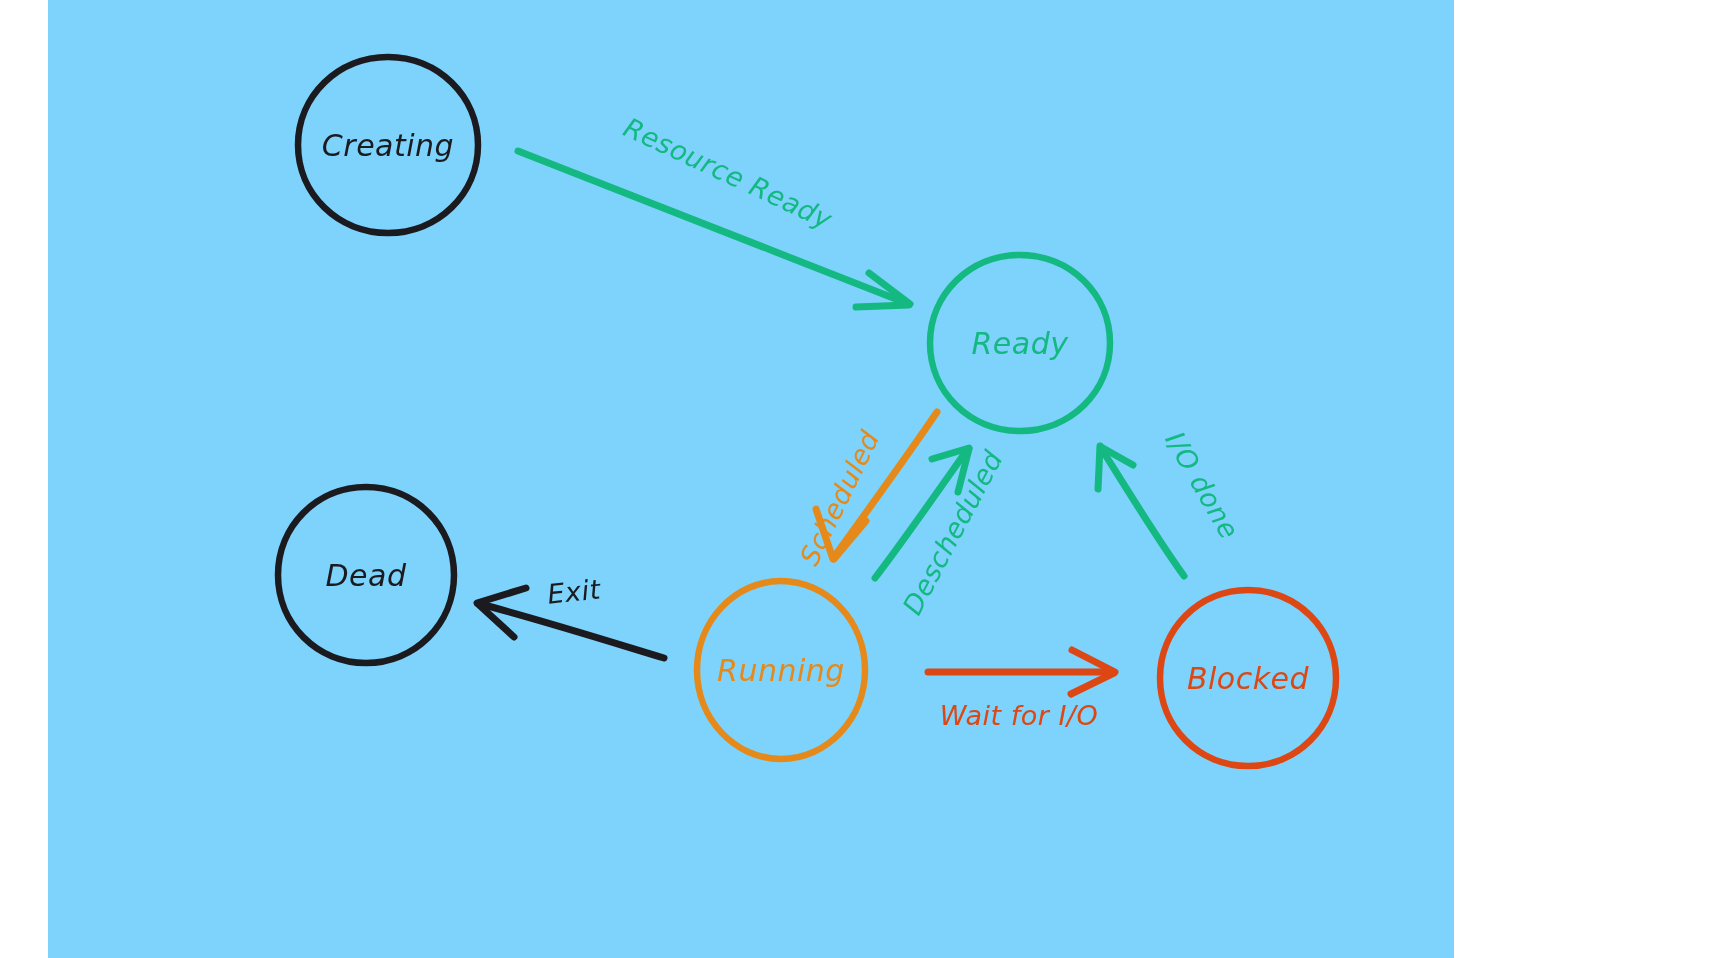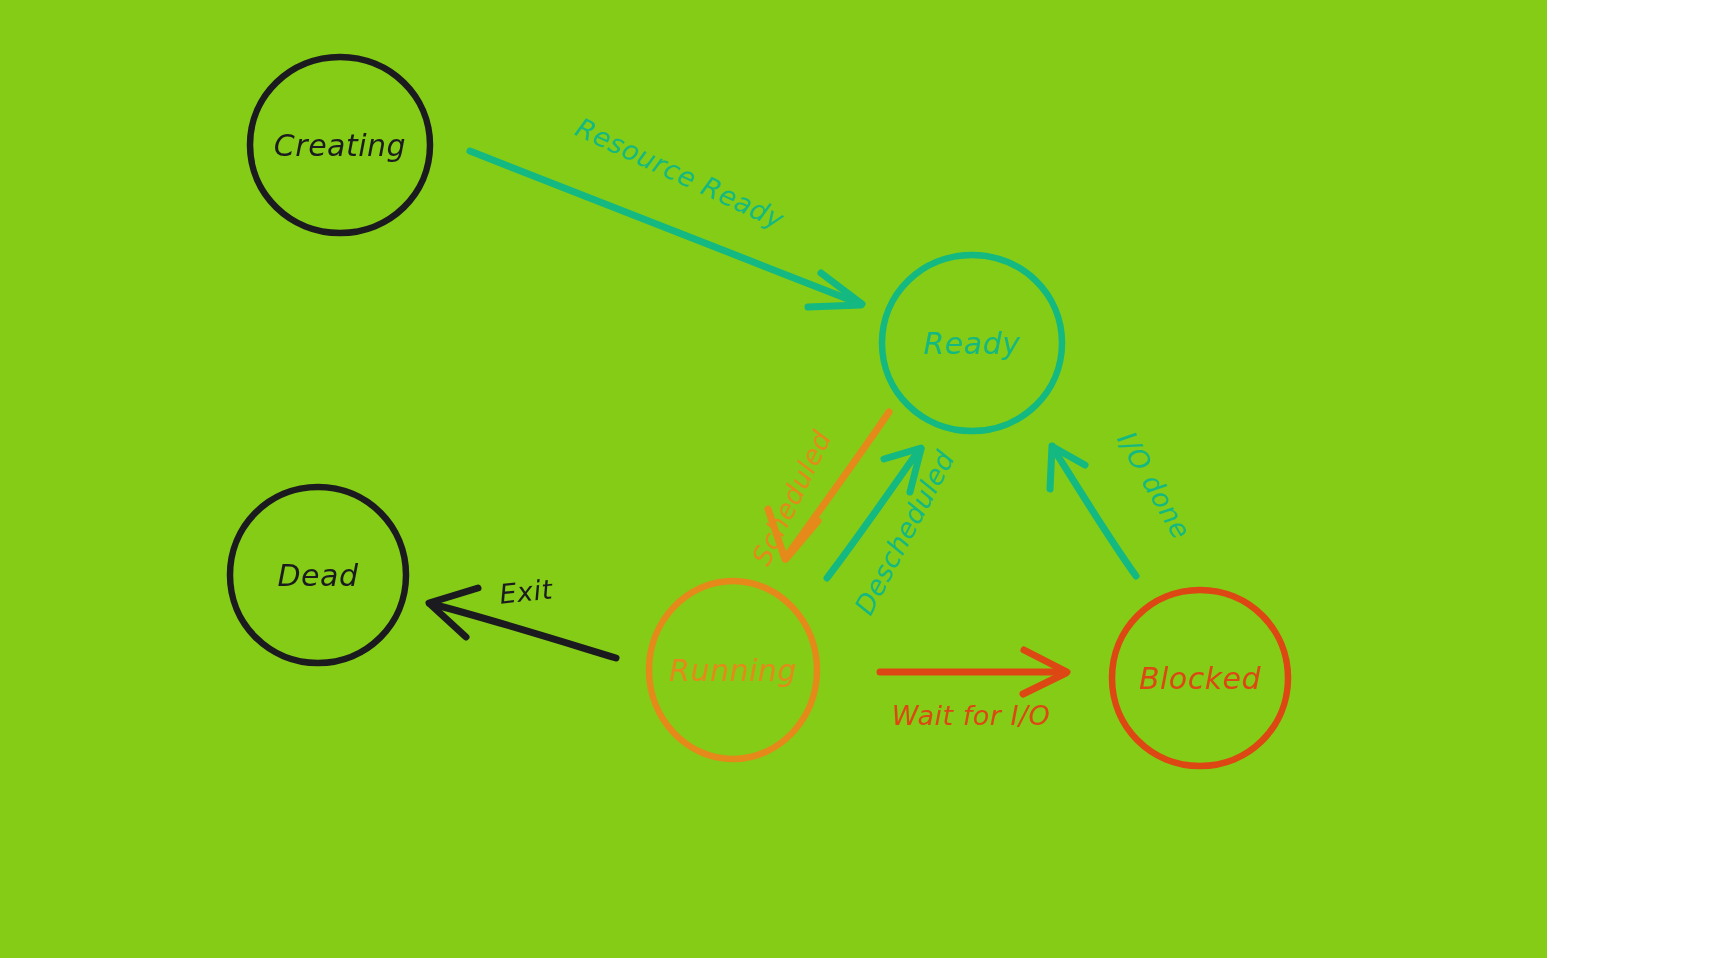--- a/index.html
+++ b/index.html
@@ -8,23 +8,24 @@
     background: #ffffff;
   }
   body {
     width: 1717px;
     height: 958px;
     overflow: hidden;
     font-family: "DejaVu Sans", sans-serif;
   }
   #canvas {
     position: relative;
-    width: 1547px;
+    width: 1406px;
     height: 958px;
-    background: #84cc16;
+    background: #7dd3fc;
+    margin-left: 48px;
   }
   #diagram-svg {
     position: absolute;
     left: 0;
     top: 0;
     width: 1717px;
     height: 958px;
   }
   .node-label {
     font-family: "DejaVu Sans", sans-serif;

